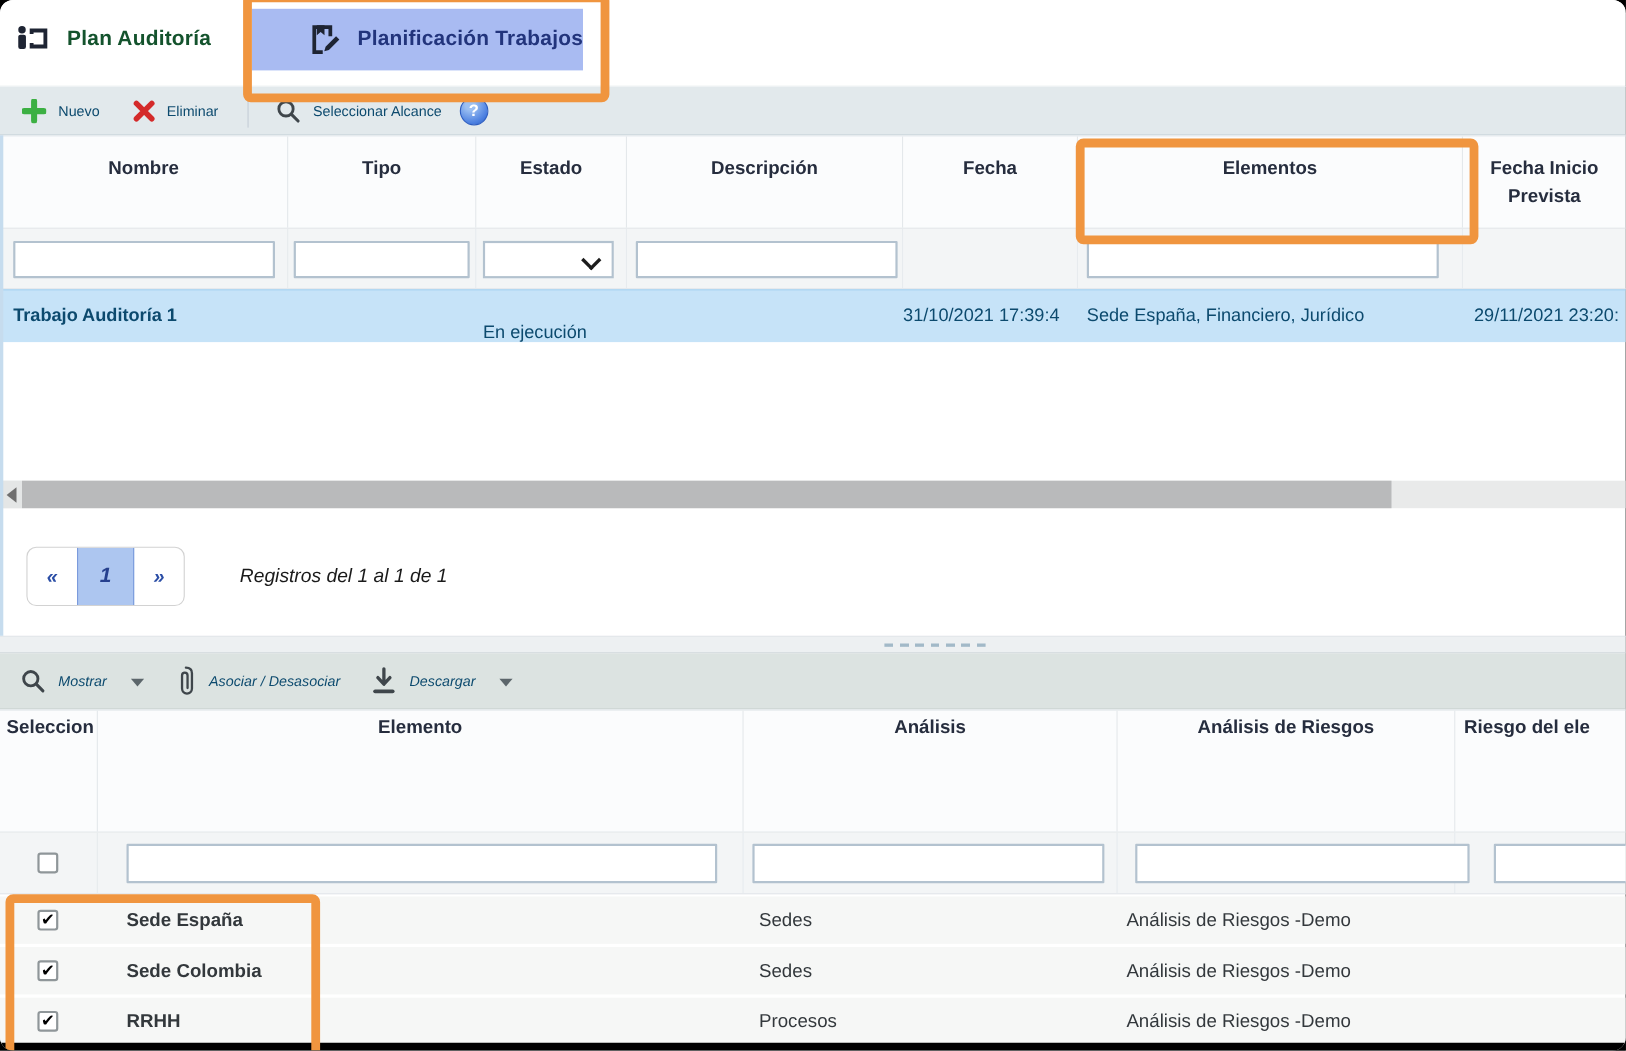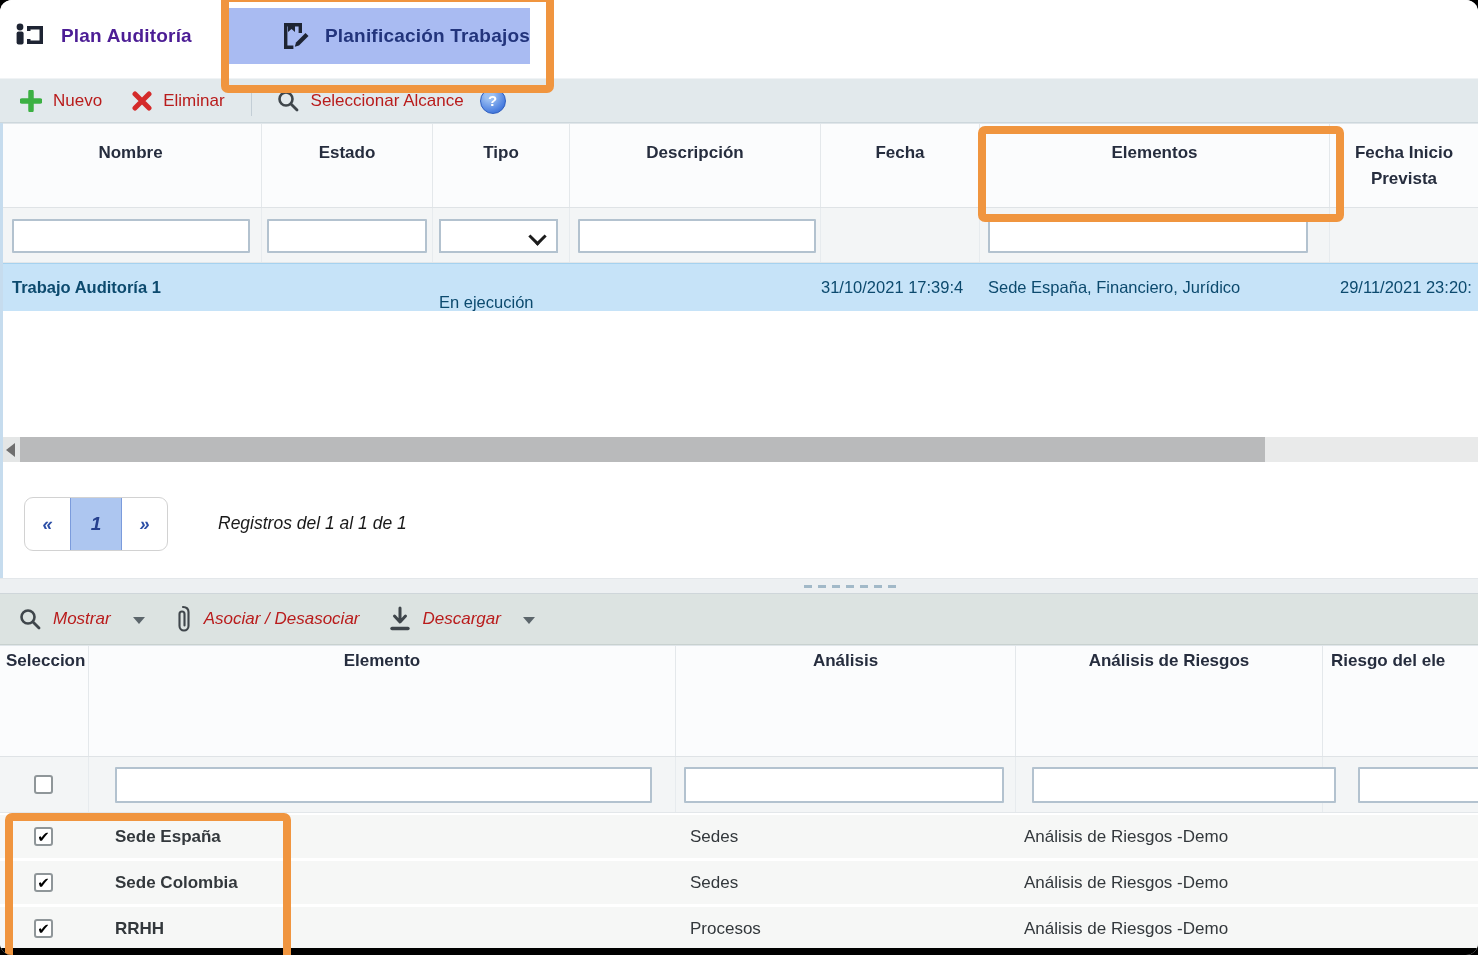--- a/index.html
+++ b/index.html
@@ -4,33 +4,33 @@
 <style>
   html,body{margin:0;padding:0;background:#000;}
   #app{
     position:relative;width:1478px;height:955px;background:#fff;
     font-family:"Liberation Sans","DejaVu Sans",sans-serif;
     border-radius:12px;overflow:hidden;
   }
   
   #tabbar{position:absolute;left:0;top:0;width:100%;height:78px;background:#fff;}
   .tab{position:absolute;display:flex;align-items:center;gap:13px;cursor:pointer;}
-  .tab .tab-label{font-size:19px;font-weight:bold;color:#4c1d95;letter-spacing:.2px;}
+  .tab .tab-label{font-size:19px;font-weight:bold;color:#14532d;letter-spacing:.2px;}
   #tab-plan{left:14px;top:10px;height:52px;}
   #tab-planif{left:229px;top:8px;width:301px;height:56px;background:#a9bbf2;justify-content:flex-end;}
   #tab-planif .tab-label{color:#22347c;}
   .hl{position:absolute;border:8px solid #f0953f;border-radius:7px;pointer-events:none;z-index:60;}
   #hl-tab{left:221px;top:-6px;width:317px;height:83px;}
   #hl-elementos{left:978px;top:126px;width:350px;height:80px;}
   #hl-rows{left:5px;top:813px;width:270px;height:170px;}
   
   .toolbar{position:absolute;left:0;width:100%;display:flex;align-items:center;}
   #toolbar1{top:78px;height:45px;background:#e2e9ec;border-top:1px solid #f0f3f5;border-bottom:1px solid #cdd7dc;padding-left:20px;box-sizing:border-box;}
   #toolbar2{top:594px;height:51px;background:#dce3e1;border-bottom:1px solid #c8d1cf;padding-left:18px;box-sizing:border-box;font-style:italic;}
-  .tbtn{display:flex;align-items:center;gap:11px;cursor:pointer;color:#b91c1c;font-size:17px;}
+  .tbtn{display:flex;align-items:center;gap:11px;cursor:pointer;color:#0c4a6e;font-size:13px;}
   .tbtn .lbl{white-space:nowrap;}
   .vdiv{width:1px;height:30px;background:#c3ced6;margin:0 24px 0 26px;}
   .drop-arrow{width:0;height:0;border-left:6px solid transparent;border-right:6px solid transparent;border-top:7px solid #5c666b;margin-left:11px;margin-top:3px;}
   .help-circle{width:24px;height:24px;border-radius:50%;margin-left:16px;
     background:radial-gradient(circle at 35% 28%,#9cc0f2 0 18%,#4b7fe0 70%,#2d5dc0 100%);
     border:1px solid #2d5dc0;color:#fff;font-size:15px;font-weight:bold;
     display:flex;align-items:center;justify-content:center;cursor:pointer;}
   
   .g1{display:grid;grid-template-columns:262px 171px 137px 251px 159px 350px 148px;}
   .g2{display:grid;grid-template-columns:89px 587px 340px 307px 155px;}
@@ -127,22 +127,22 @@
             <path d="M15 15 L21 21" stroke="#3f464b" stroke-width="2.8" stroke-linecap="round"></path>
           </svg>
       </span>
       <span class="lbl">Seleccionar Alcance</span>
     </div>
     <div class="help-circle">?</div>
   </div>
 
   <div class="hdr g1" id="hdr1">
     <div class="hcell">Nombre</div>
+    <div class="hcell">Tipo</div>
     <div class="hcell">Estado</div>
-    <div class="hcell">Tipo</div>
     <div class="hcell">Descripción</div>
     <div class="hcell">Fecha</div>
     <div class="hcell">Elementos</div>
     <div class="hcell wrap" style="border-right:none;">Fecha Inicio Prevista</div>
   </div>
 
   <div class="filter g1" id="filter1">
     <div class="fcell">
         <input class="finput" style="width: 222px; margin: 11px 0px 0px 12px;">
       </div>

